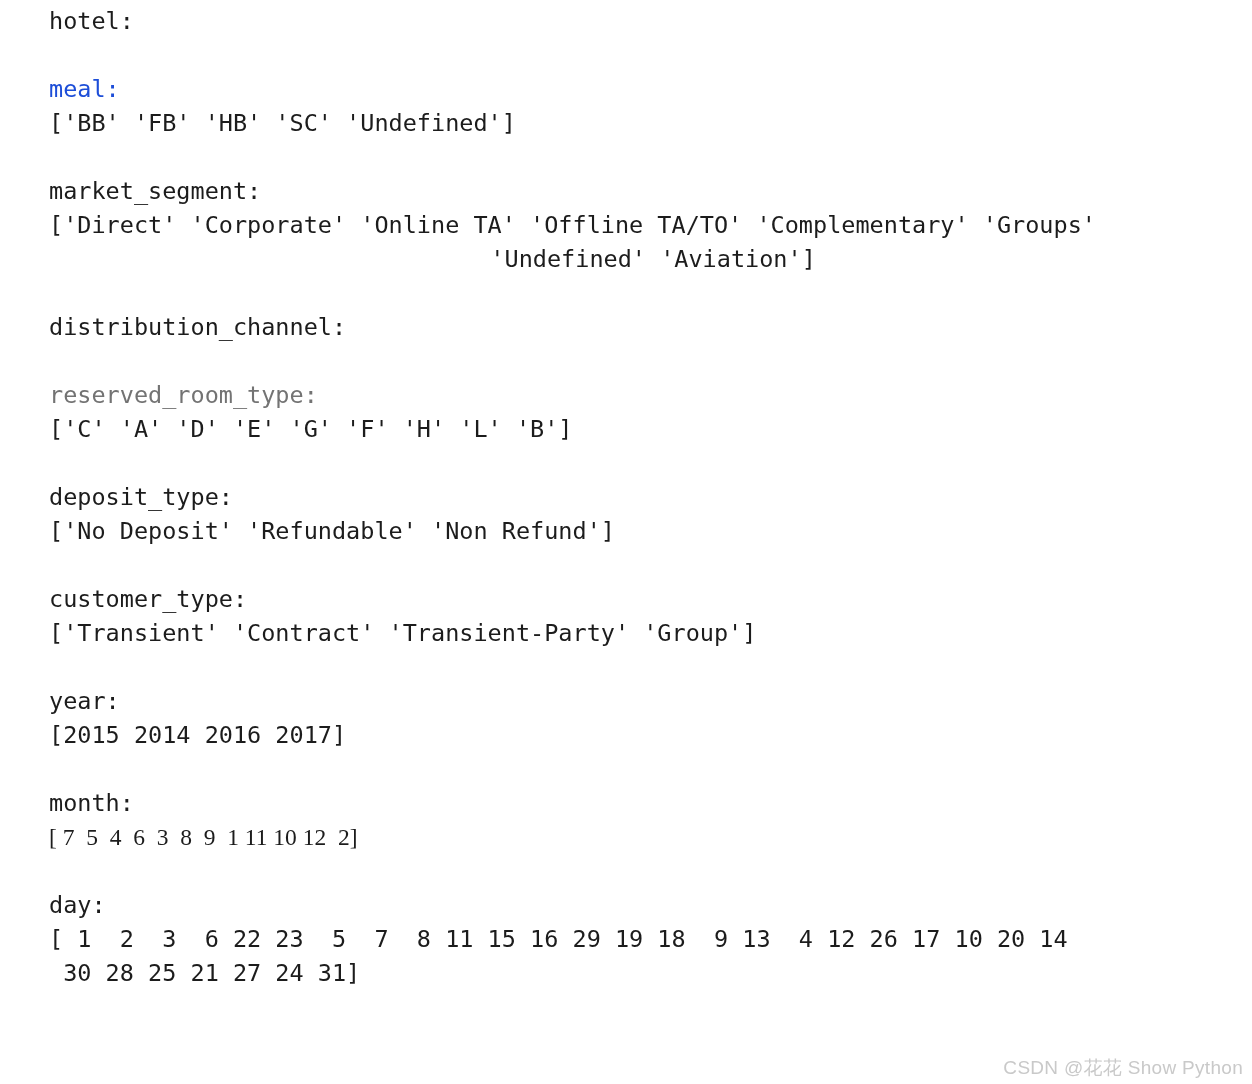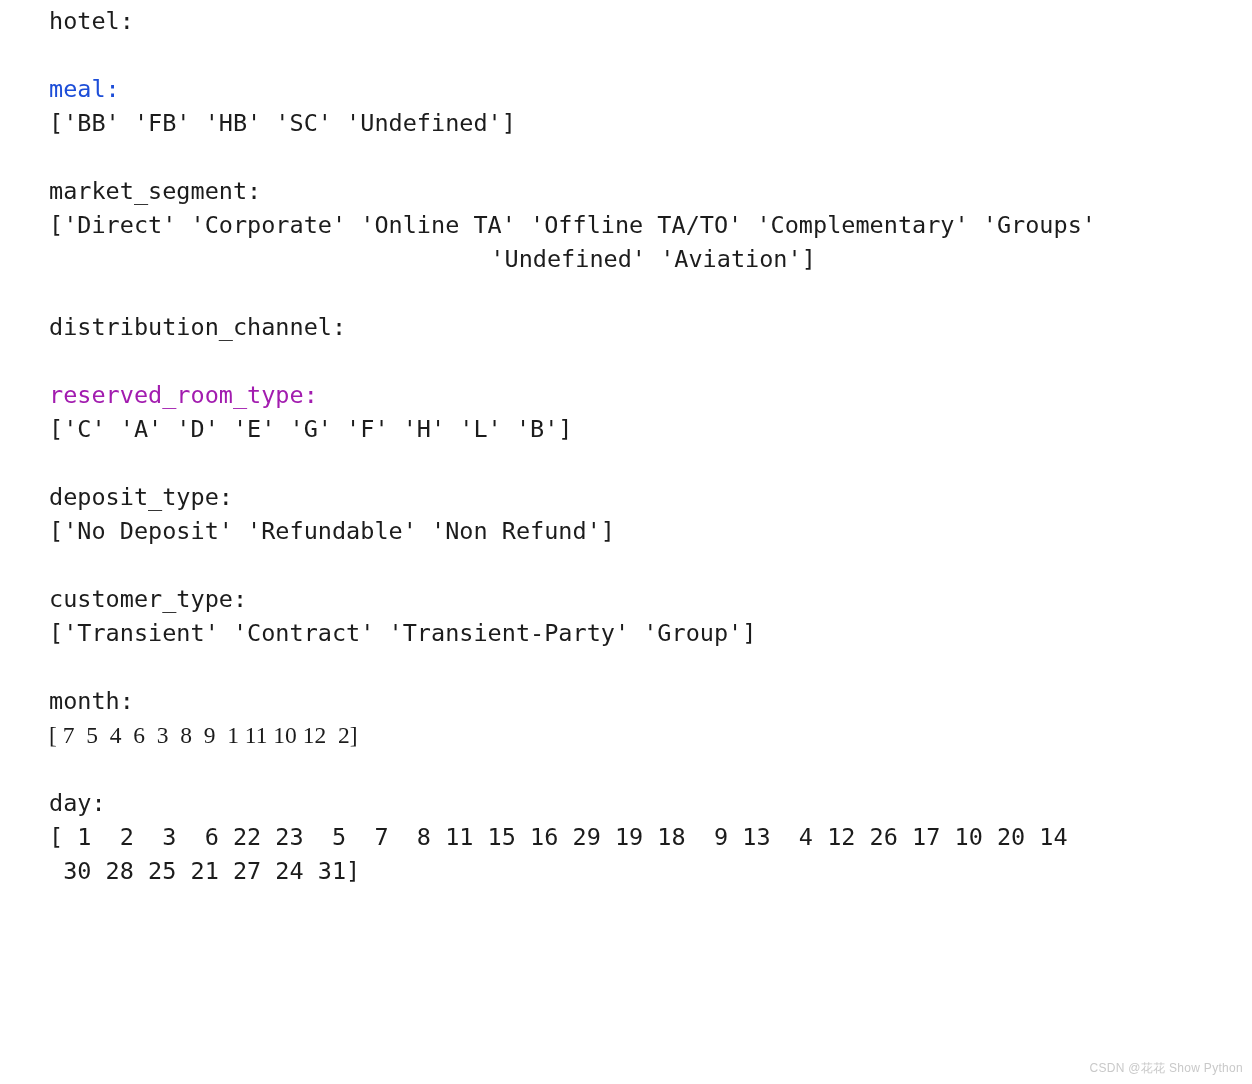--- a/index.html
+++ b/index.html
@@ -38,21 +38,21 @@
     
   }
   .values {
     
   }
   #watermark {
     position: absolute;
     right: 9px;
     bottom: 6px;
     font-family: "Liberation Sans", sans-serif;
-    font-size: 12px;
+    font-size: 19px;
     line-height: 20px;
     color: #c9c9c9;
     white-space: pre;
     letter-spacing: 0.3px;
   }
 </style>
 </head>
 <body style="background: rgb(255, 255, 255);">
 
 <div id="output">
@@ -65,30 +65,34 @@
     </div>
     <div class="block">
       <div class="line key" style="color: rgb(28, 28, 28);">market_segment:</div>
       <div class="line values" style="color: rgb(28, 28, 28);">['Direct' 'Corporate' 'Online TA' 'Offline TA/TO' 'Complementary' 'Groups'</div>
       <div class="line values" style="color: rgb(28, 28, 28); text-align: center;"> 'Undefined' 'Aviation']</div>
     </div>
     <div class="block">
       <div class="line key" style="color: rgb(28, 28, 28);">distribution_channel:</div>
     </div>
     <div class="block">
-      <div class="line key" style="color: #a21caf;">reserved_room_type:</div>
+      <div class="line key" style="color: #737373;">reserved_room_type:</div>
       <div class="line values" style="color: rgb(28, 28, 28);">['C' 'A' 'D' 'E' 'G' 'F' 'H' 'L' 'B']</div>
     </div>
     <div class="block">
       <div class="line key" style="color: rgb(28, 28, 28);">deposit_type:</div>
       <div class="line values" style="color: rgb(28, 28, 28);">['No Deposit' 'Refundable' 'Non Refund']</div>
     </div>
     <div class="block">
       <div class="line key" style="color: rgb(28, 28, 28);">customer_type:</div>
       <div class="line values" style="color: rgb(28, 28, 28);">['Transient' 'Contract' 'Transient-Party' 'Group']</div>
+    </div>
+    <div class="block">
+      <div class="line key" style="color: rgb(28, 28, 28);">year:</div>
+      <div class="line values" style="color: rgb(28, 28, 28);">[2015 2014 2016 2017]</div>
     </div>
     <div class="block">
       <div class="line key" style="color: rgb(28, 28, 28);">month:</div>
       <div class="line values" style="color: rgb(28, 28, 28); font-family: Liberation Serif, serif;">[ 7  5  4  6  3  8  9  1 11 10 12  2]</div>
     </div>
     <div class="block">
       <div class="line key" style="color: rgb(28, 28, 28);">day:</div>
       <div class="line values" style="color: rgb(28, 28, 28);">[ 1  2  3  6 22 23  5  7  8 11 15 16 29 19 18  9 13  4 12 26 17 10 20 14</div>
       <div class="line values" style="color: rgb(28, 28, 28);"> 30 28 25 21 27 24 31]</div>
     </div>

